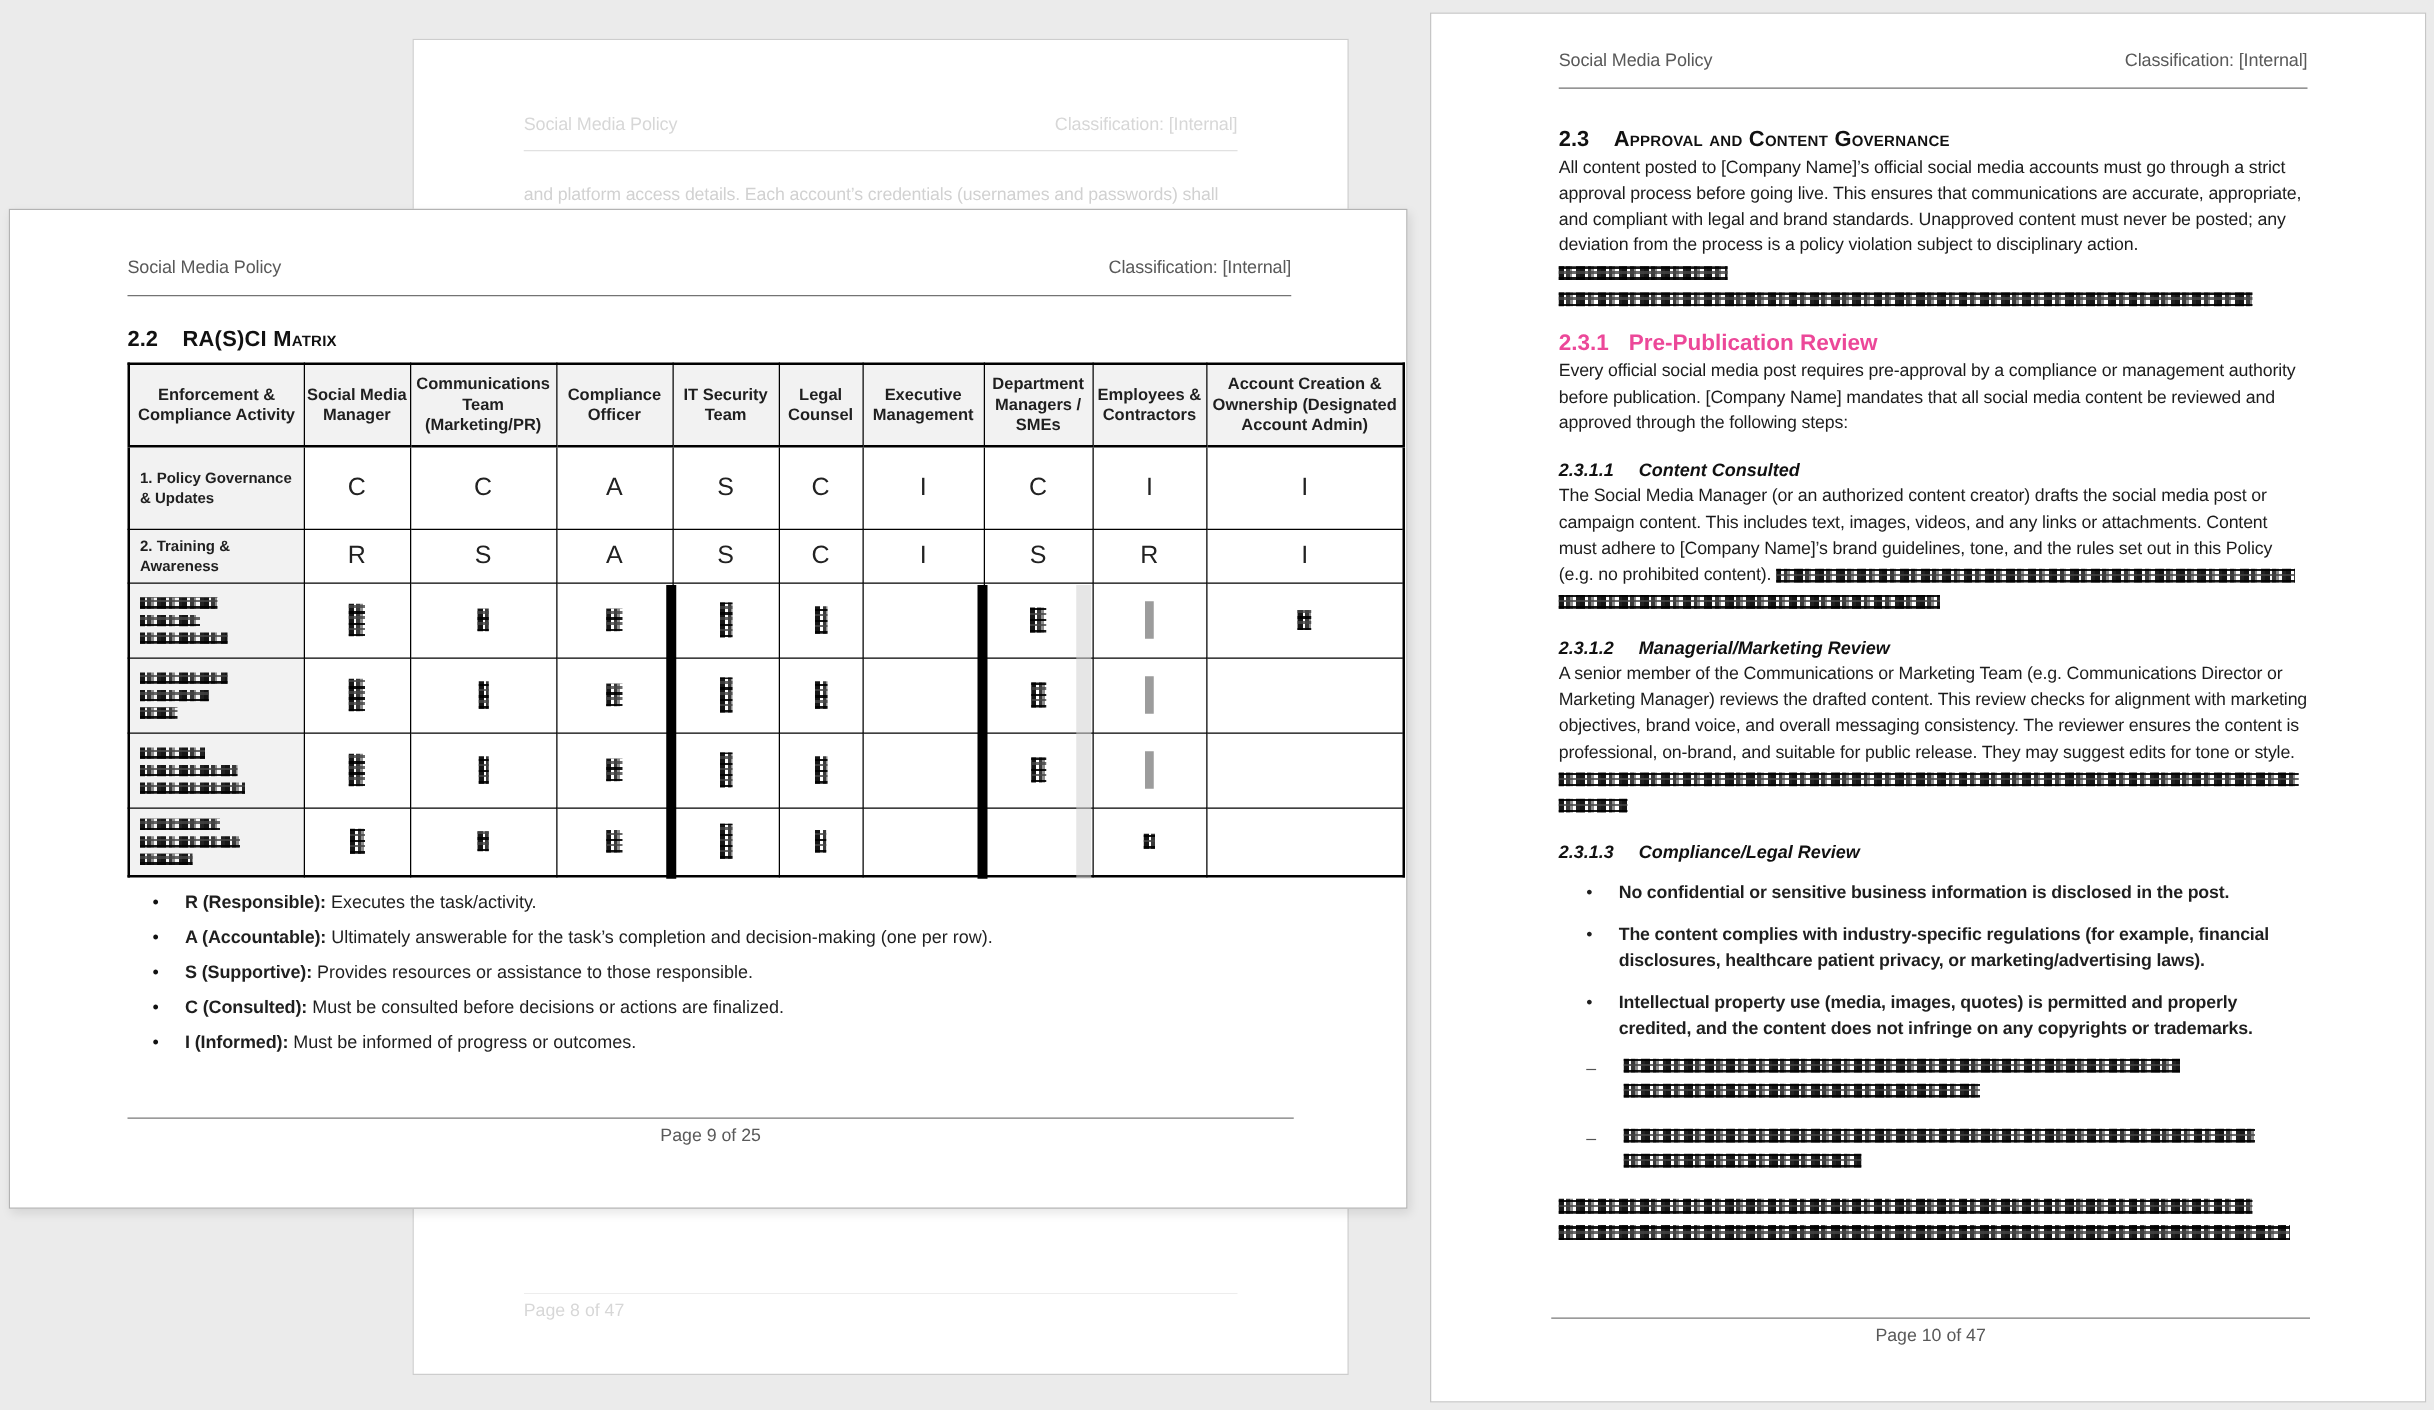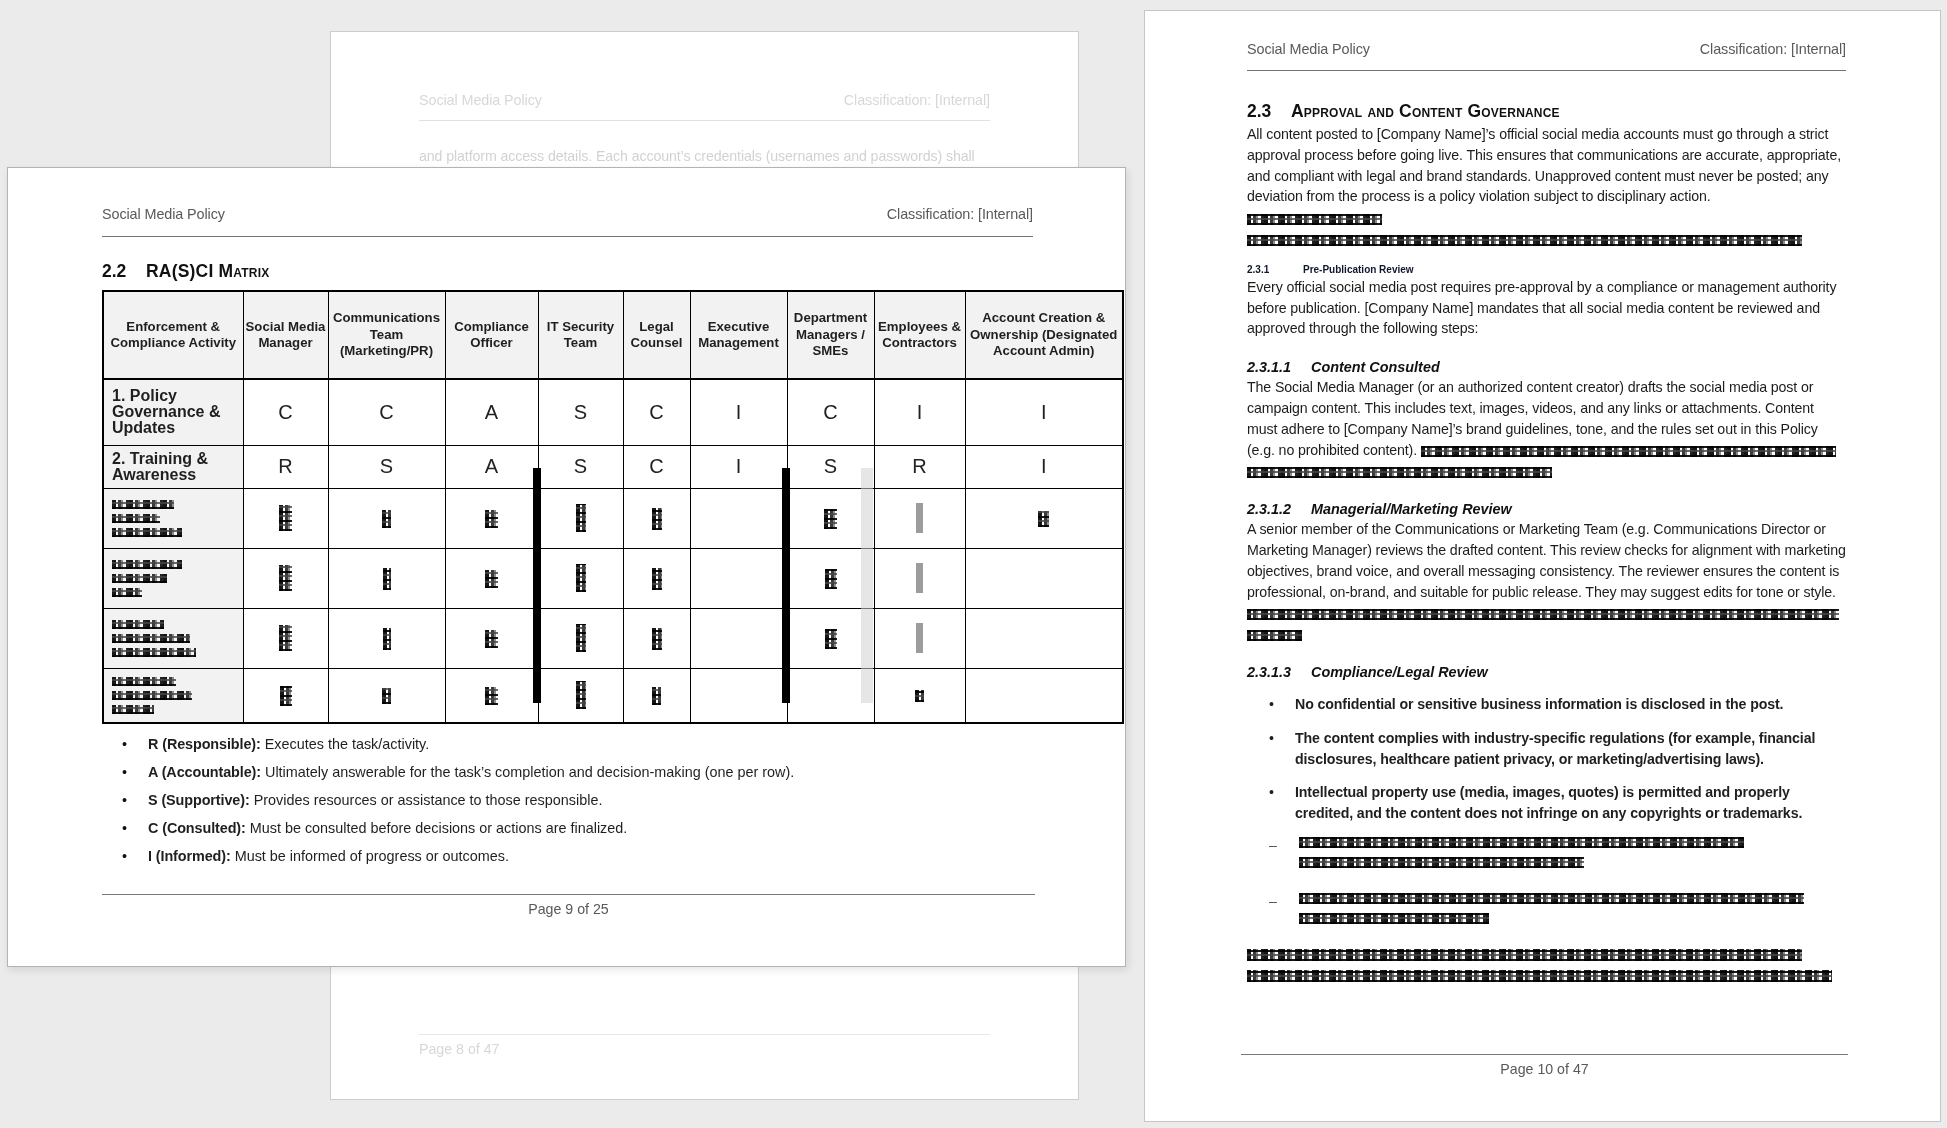--- a/index.html
+++ b/index.html
@@ -32,21 +32,21 @@
   .p9-rule{margin-top:14px;border-top-color:#737373;}
   .h2sec{margin-top:24px;font-size:17.5px;font-weight:600;color:#111;}
   .h2sec .n{display:inline-block;min-width:44px;}
   .sc{font-variant:small-caps;letter-spacing:.2px;}
 
   table.rasci{border-collapse:collapse;table-layout:fixed;width:1020px;margin-top:8px;
               border:2px solid #000;}
   table.rasci th,table.rasci td{border:1px solid #000;box-sizing:border-box;overflow:hidden;}
   table.rasci th{background:#f2f2f2;font-weight:bold;font-size:13.2px;line-height:16.5px;
                  text-align:center;vertical-align:middle;padding:4px 2px;border-bottom:2px solid #000;}
-  td.act{background:#f2f2f2;font-weight:bold;font-size:16px;line-height:16px;
+  td.act{background:#f2f2f2;font-weight:bold;font-size:12px;line-height:16px;
          text-align:left;vertical-align:middle;padding:3px 6px 3px 8px;}
   td.val{text-align:center;vertical-align:middle;font-size:20px;color:#222;}
   .tablewrap{position:relative;width:1020px;}
   .tbar{position:absolute;top:178px;height:235px;width:8px;background:#000;z-index:3;}
   .tband{position:absolute;top:178px;height:235px;width:12px;background:rgba(210,210,210,.55);z-index:3;}
 
   
   .px{display:inline-block;vertical-align:middle;
       background:
         repeating-linear-gradient(0deg,rgba(0,0,0,.9) 0 2px,rgba(0,0,0,0) 2px 5px,rgba(70,70,70,.8) 5px 7px,rgba(0,0,0,0) 7px 9px),
@@ -62,21 +62,21 @@
   .lg-item b{letter-spacing:-.1px;}
   .p9-footer{position:absolute;left:94px;width:933px;top:726px;}
   .p9-footer .rule{border-top-color:#7a7a7a;}
   .ftext{text-align:center;font-size:14.2px;color:#595959;padding-top:6px;}
 
   
   .p10-inner{padding:30px 94px 0 102px;}
   .p10-rule{margin-top:13px;border-top-color:#737373;}
   .p10-inner p{margin:2px 0 0 0;font-size:14.2px;line-height:20.8px;letter-spacing:-.12px;color:#1c1c1c;}
   .h2sec.p10h{margin-top:30px;}
-  .h3sec{margin-top:15px;font-weight:bold;font-size:10px;color:#0f172a;}
+  .h3sec{margin-top:15px;font-weight:bold;font-size:18px;color:#ec4899;}
   .h3sec .n{display:inline-block;min-width:56px;}
   .h4sec{margin-top:20px;font-weight:bold;font-style:italic;font-size:14.4px;color:#111;}
   .h4sec .n{display:inline-block;min-width:64px;}
   .bullets{margin-top:14px;}
   .bullet{display:flex;font-size:14.2px;line-height:20.8px;letter-spacing:-.12px;margin-bottom:13px;}
   .bullet .m{width:26px;margin-left:22px;}
   .bullet .t{flex:1;font-weight:bold;}
   .dashitems{margin-top:6px;}
   .dashitem{display:flex;margin-bottom:16px;}
   .dashitem .m{width:30px;margin-left:22px;color:#555;font-size:14.2px;}
@@ -129,21 +129,21 @@
             <col style="width:117px">
             <col style="width:93px">
           <col style="width:85px">
             <col style="width:67px">
             <col style="width:97px">
             <col style="width:87px">
           <col style="width:91px">
             <col style="width:158px">
         </colgroup>
         <tbody>
-            <tr style="height:88px">
+            <tr style="height:66px">
           <th>Enforcement &amp; Compliance Activity</th>
           <th>Social Media Manager</th>
           <th>Communications Team (Marketing/PR)</th>
           <th>Compliance Officer</th>
           <th>IT Security Team</th>
           <th>Legal Counsel</th>
           <th>Executive Management</th>
           <th>Department Managers / SMEs</th>
           <th>Employees &amp; Contractors</th>
           <th>Account Creation &amp; Ownership (Designated Account Admin)</th>

